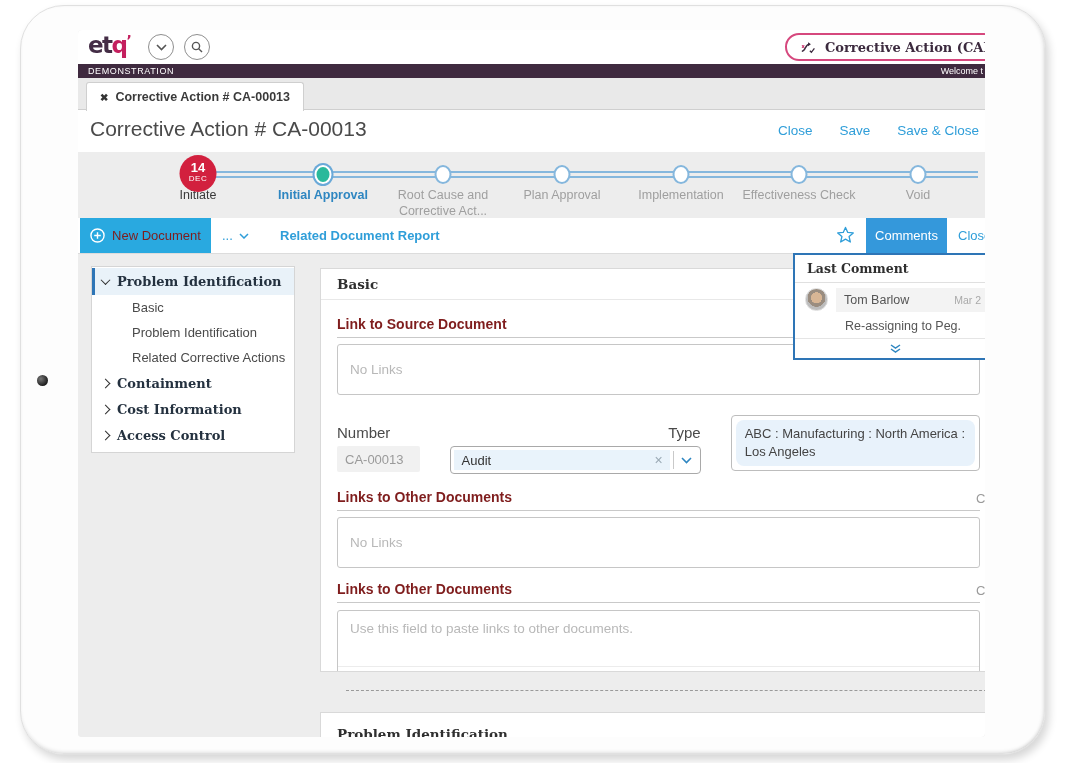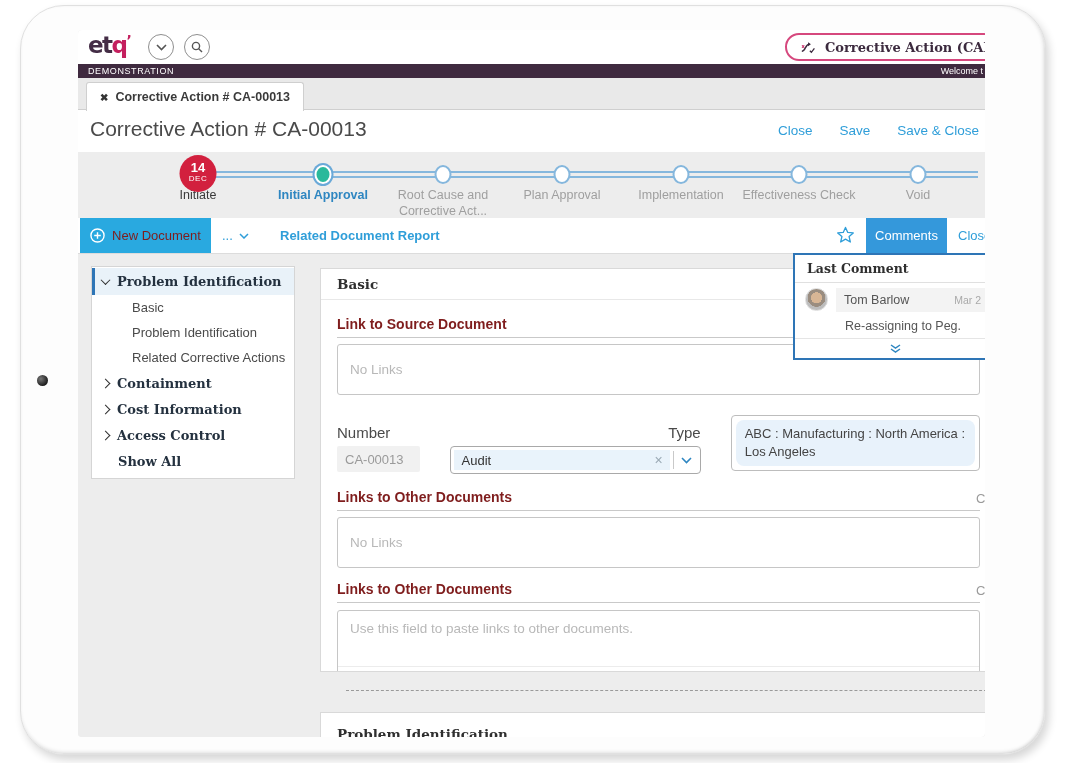--- a/index.html
+++ b/index.html
@@ -298,23 +298,20 @@
         <span>Containment</span>
       </div>
       <div class="tree-row section">
         <span class="cv right"></span>
         <span>Cost Information</span>
       </div>
       <div class="tree-row section">
         <span class="cv right"></span>
         <span>Access Control</span>
       </div>
-      <div class="tree-row section noarrow">
-        <span>Show All</span>
-      </div>
     </div>
 
     <div class="main-card">
       <div class="card-header">Basic</div>
       <div class="card-body">
 
         <div class="lbl-row">
           <span class="lbl">Link to Source Document</span>
         </div>
         <div class="input-box">

